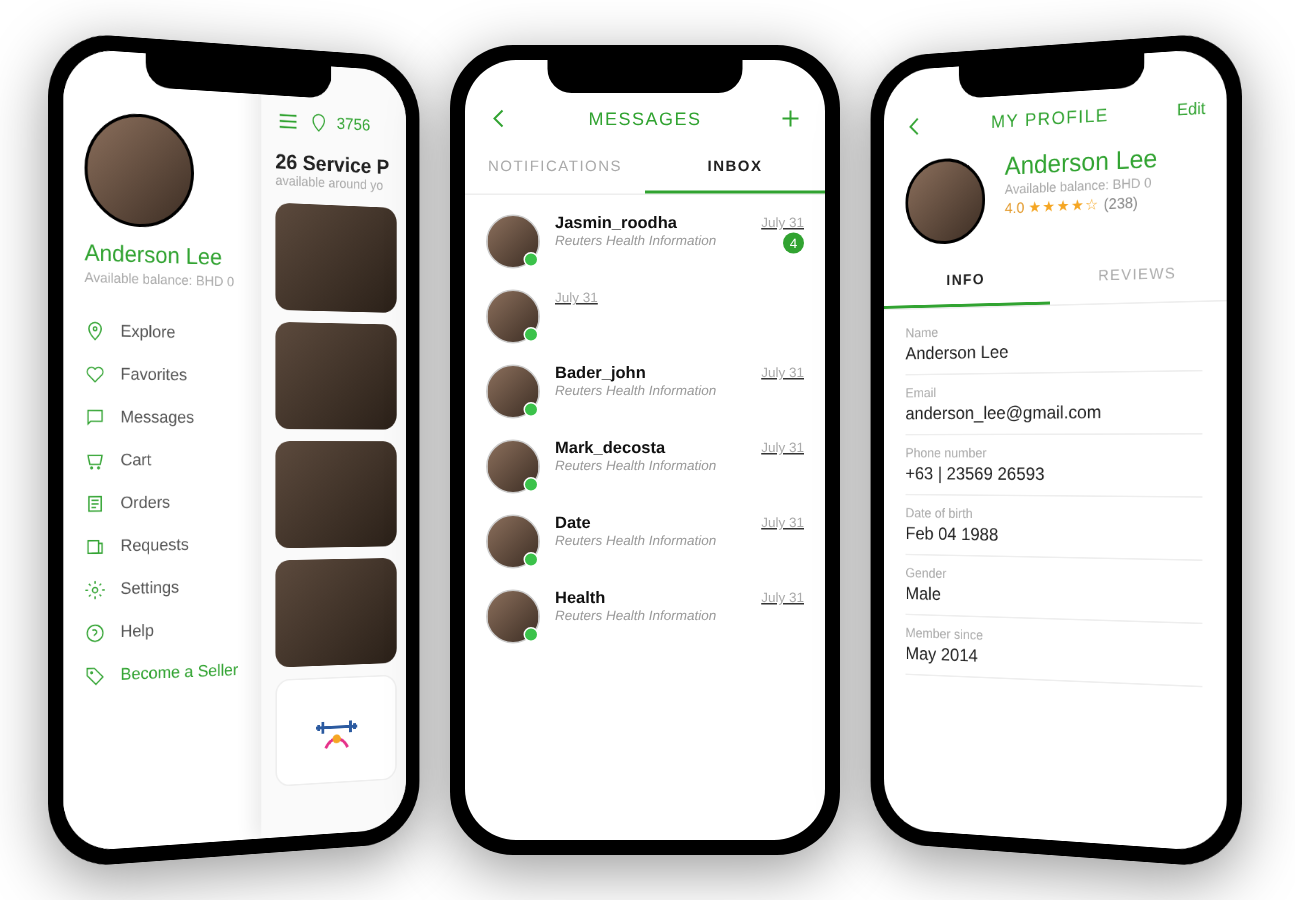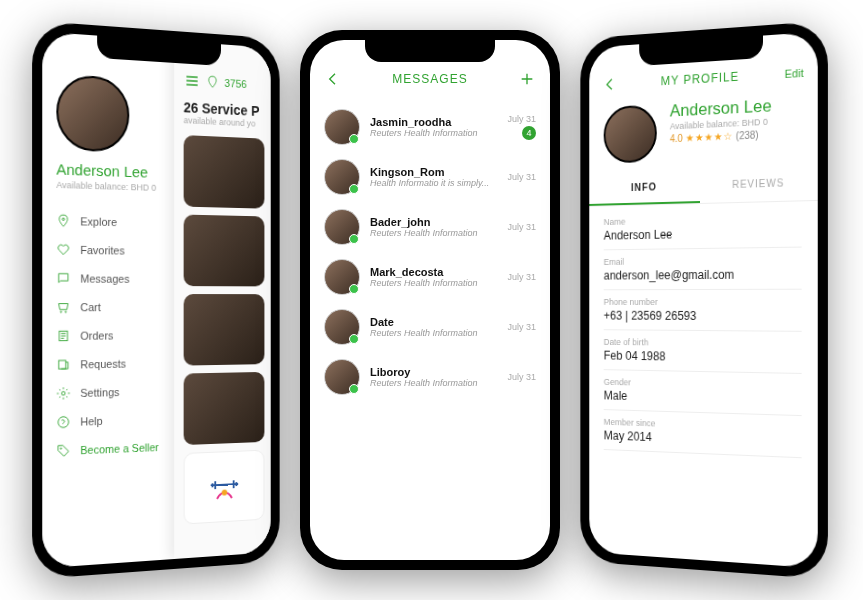--- a/index.html
+++ b/index.html
@@ -29,25 +29,25 @@
   .main-panel { flex: 1; background: #fafafa; padding: 30px 0 0 10px; overflow: hidden; box-shadow: -6px 0 12px rgba(0,0,0,0.08); }
   .main-panel .top { display: flex; align-items: center; gap: 6px; color: #31a331; font-size: 11px; margin-bottom: 10px; }
   .main-panel h3 { font-size: 14px; color: #222; font-weight: 600; }
   .main-panel .sub2 { font-size: 9px; color: #aaa; margin-bottom: 10px; }
   .thumb { width: 88px; height: 72px; border-radius: 10px; background: linear-gradient(135deg,#5c4a3d,#2a2018); margin-bottom: 8px; }
   .thumb.wt { background: #fff; display: flex; align-items: center; justify-content: center; border: 1px solid #eee; }
   .tabs { display: flex; border-bottom: 1px solid #eee; }
   .tab { flex: 1; text-align: center; padding: 10px 0; font-size: 10px; letter-spacing: 1px; color: #aaa; cursor: pointer; }
   .tab.active { color: #222; font-weight: 600; border-bottom: 2px solid #31a331; }
   .msg-list { padding: 6px 14px; }
-  .msg { display: flex; align-items: center; gap: 10px; padding: 7px 0; }
+  .msg { display: flex; gap: 10px; padding: 7px 0; }
   .msg-body { flex: 1; min-width: 0; }
   .msg-name { font-size: 11px; font-weight: 600; color: #111; }
   .msg-text { font-size: 9px; color: #999; white-space: nowrap; overflow: hidden; text-overflow: ellipsis; font-style: italic; }
-  .msg-right { text-align: right; }
+  .msg-right { text-align: right; text-decoration: underline; }
   .msg-date { font-size: 9px; color: #aaa; }
   .badge { display: inline-block; min-width: 14px; height: 14px; background: #31a331; color: #fff; border-radius: 8px; font-size: 9px; line-height: 14px; text-align: center; margin-top: 2px; }
   .prof-top { display: flex; gap: 14px; padding: 4px 16px 10px; align-items: flex-start; }
   .prof-top .avatar.med { margin-top: 2px; }
   .prof-name { color: #31a331; font-size: 17px; font-weight: 500; }
   .prof-bal { color: #aaa; font-size: 9px; }
   .rating { font-size: 10px; margin-top: 2px; }
   .rating .score { color: #e39b2e; }
   .rating .stars { color: #f5a623; letter-spacing: 1px; }
   .rating .count { color: #888; }
@@ -191,35 +191,35 @@
             <path d="M15 4l-8 8 8 8"></path>
           </svg>
         </span>
       <span class="title">MESSAGES</span>
       <span class="icon-btn">
           <svg viewBox="0 0 24 24">
             <path d="M12 4v16M4 12h16"></path>
           </svg>
         </span>
     </div>
+    <div class="tabs">
+      <div class="tab">NOTIFICATIONS</div>
+      <div class="tab active">INBOX</div>
+    </div>
     <div class="msg-list" id="msg-list">
         <div class="msg">
           <div class="avatar sm"></div>
           <div class="msg-body">
             <div class="msg-name">Jasmin_roodha</div>
             <div class="msg-text">Reuters Health Information</div>
           </div>
           <div class="msg-right"><div class="msg-date">July 31</div><span class="badge">4</span></div>
         </div>
         <div class="msg">
           <div class="avatar sm"></div>
-          <div class="msg-body">
-            <div class="msg-name">Kingson_Rom</div>
-            <div class="msg-text">Health Informatio it is simply...</div>
-          </div>
           <div class="msg-right">
             <div class="msg-date">July 31</div>
           </div>
         </div>
         <div class="msg">
           <div class="avatar sm"></div>
           <div class="msg-body">
             <div class="msg-name">Bader_john</div>
             <div class="msg-text">Reuters Health Information</div>
           </div>
@@ -243,21 +243,21 @@
             <div class="msg-name">Date</div>
             <div class="msg-text">Reuters Health Information</div>
           </div>
           <div class="msg-right">
             <div class="msg-date">July 31</div>
           </div>
         </div>
         <div class="msg">
           <div class="avatar sm"></div>
           <div class="msg-body">
-            <div class="msg-name">Liboroy</div>
+            <div class="msg-name">Health</div>
             <div class="msg-text">Reuters Health Information</div>
           </div>
           <div class="msg-right">
             <div class="msg-date">July 31</div>
           </div>
         </div>
       </div>
   </div>
 </div>
 

